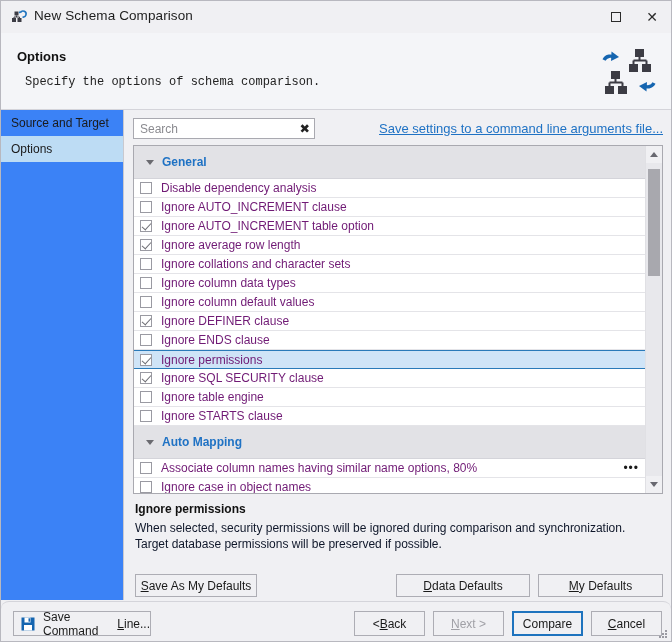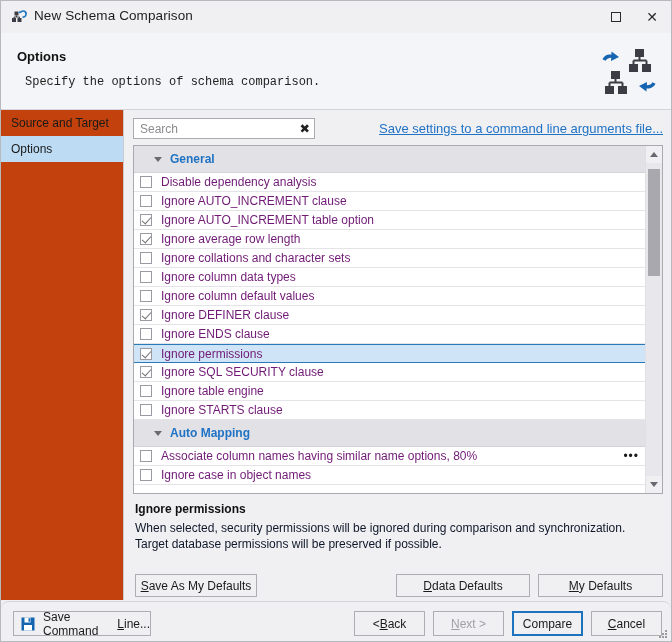--- a/index.html
+++ b/index.html
@@ -63,21 +63,21 @@
     position: absolute; left: 24px; top: 42px;
     font-size: 12px; color: #222; font-family: Liberation Mono, monospace;
   }
   #header-art {
     position: absolute; right: 14px; top: 14px; width: 56px; height: 50px;
   }
 
   
   #sidebar {
     position: absolute; left: 0; top: 109px; width: 123px; height: 490px;
-    background: #c2410c;
+    background: #3b82f6;
     border-right: 1px solid #c9c9cf;
   }
   .nav-item {
     height: 26px; line-height: 26px;
     padding-left: 10px;
     font-size: 12px; color: #1a1a1a;
     cursor: default;
   }
   .nav-item.selected { background: #bddcf4; }
 
@@ -115,23 +115,23 @@
   #list-frame {
     position: absolute; left: 8px; top: 35px; width: 530px; height: 349px;
     background: #ffffff; border: 1px solid #a9a9b0;
     overflow: hidden;
   }
   #list-inner {
     position: absolute; left: 0; top: 0; right: 17px; bottom: 0;
     background: #ffffff;
   }
   .group-header {
-    height: 27px; background: #e2e2e6;
+    height: 33px; background: #e2e2e6;
     display: flex; align-items: center;
-    padding-left: 20px;
+    padding-left: 12px;
     color: #1f72c4; font-weight: bold; font-size: 12px;
     border-bottom: 1px solid #d4d4da;
     cursor: default;
   }
   .tri {
     width: 0; height: 0; margin-right: 8px;
     border-left: 4px solid transparent;
     border-right: 4px solid transparent;
     border-top: 5px solid #6a6a70;
   }

